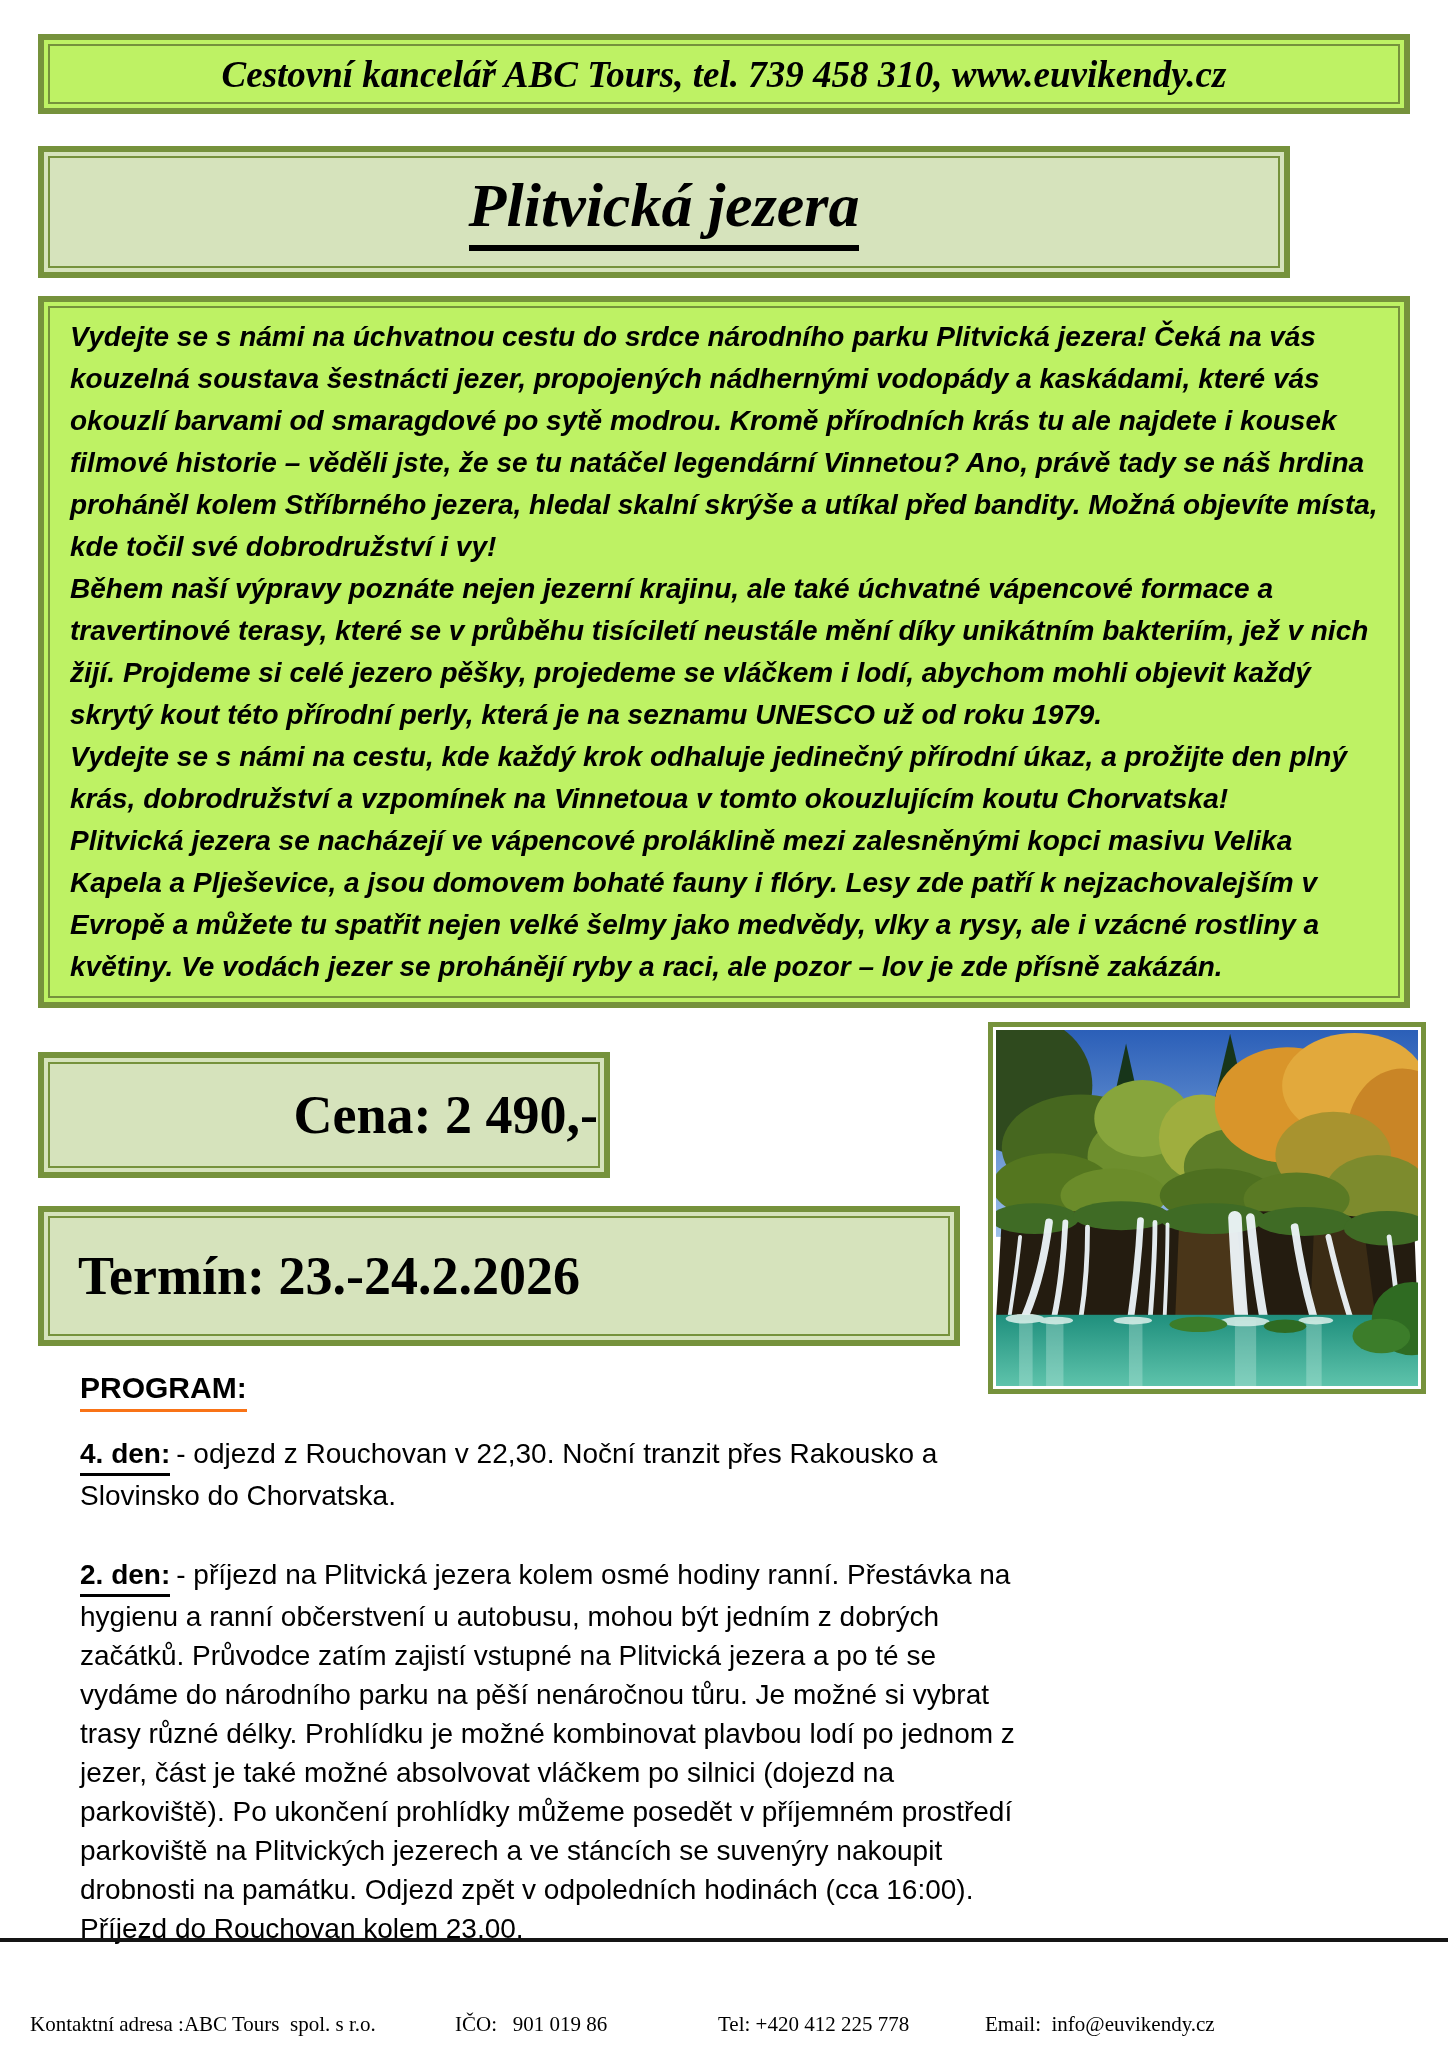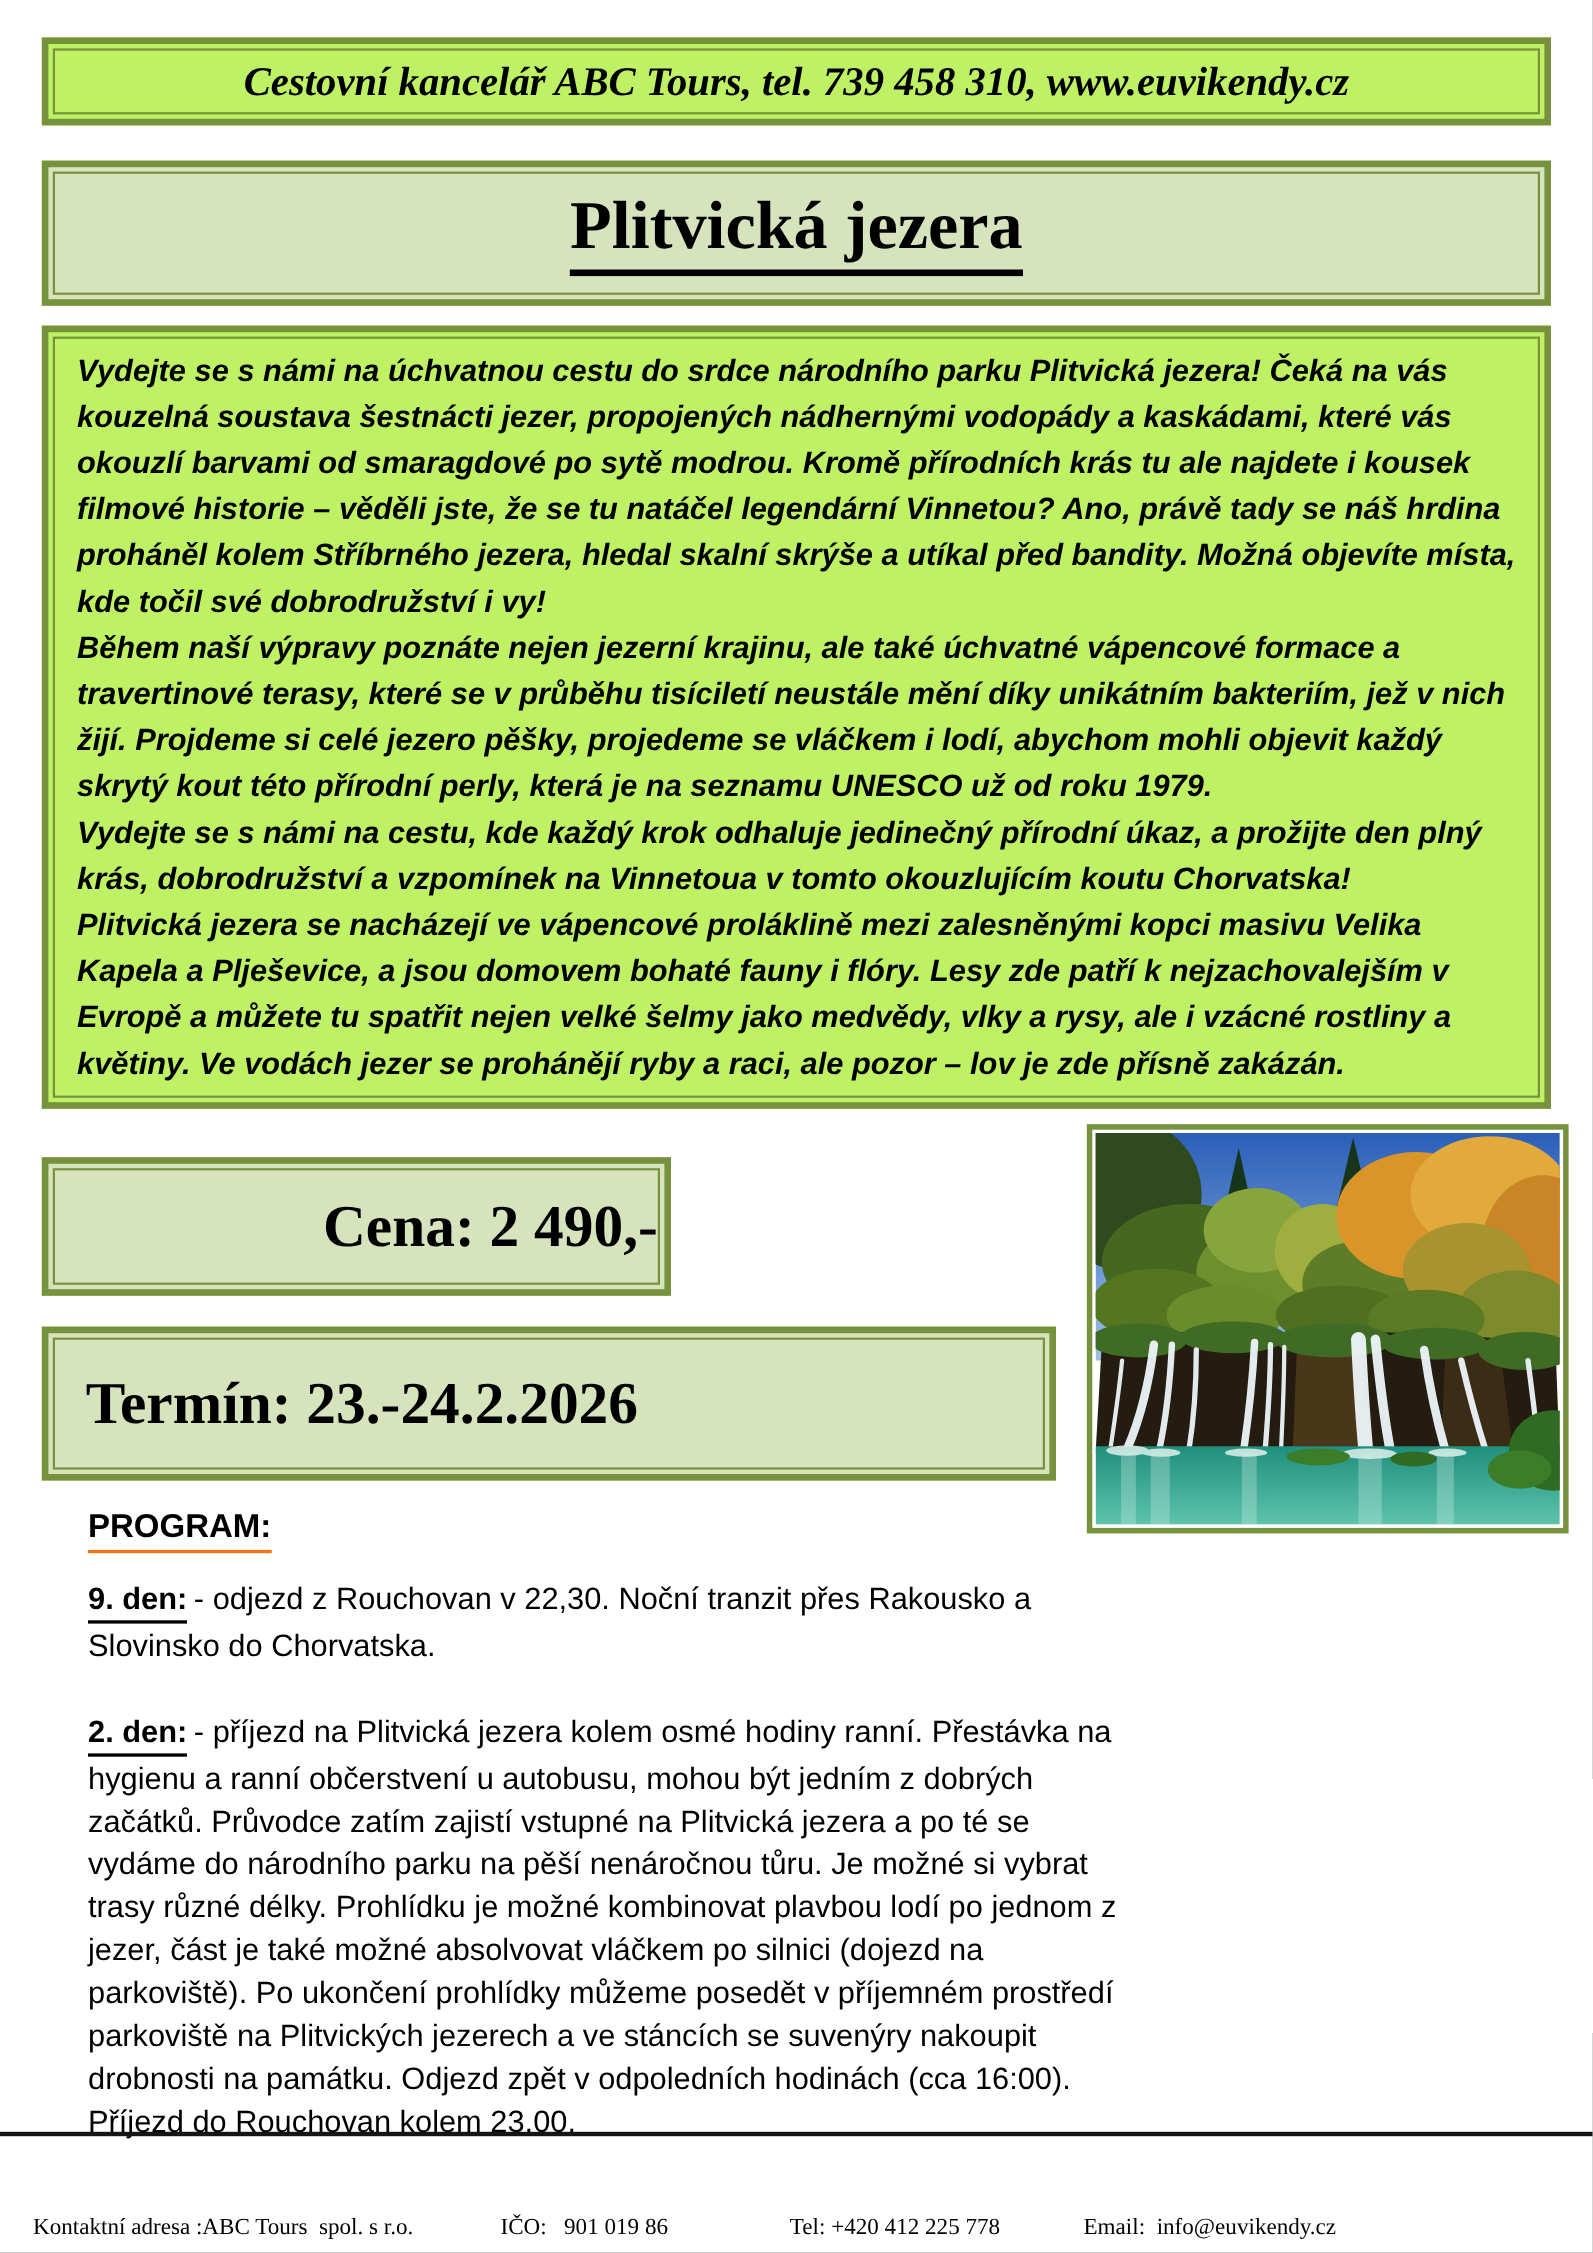--- a/index.html
+++ b/index.html
@@ -24,21 +24,21 @@
     display:flex;align-items:center;justify-content:center;
   }
   .box.whitebg{background:#bef264;}
   .box.greenbg{background:var(--fill);}
 
   .header-box{left:38px;top:34px;width:1372px;height:80px;}
   .header-text{
     font-style:italic;font-weight:bold;font-size:37px;white-space:nowrap;
   }
 
-  .title-box{left:38px;top:146px;width:1372px;height:132px;}
+  .title-box{left:38px;top:146px;width:1252px;height:132px;font-style:italic;}
   .title-text{
     font-weight:bold;font-size:62px;
     border-bottom:6px solid #000;padding-bottom:6px;line-height:1.05;
   }
 
   .intro-box{left:38px;top:296px;width:1372px;height:712px;}
   .intro-inner{flex-direction:column;padding:6px 20px;}
   .intro-inner p{
     margin:0;text-align:left;
     font-family:"Liberation Sans", sans-serif;
@@ -215,21 +215,21 @@
       <ellipse cx="432" cy="300" rx="42" ry="38" fill="#2f6b22"></ellipse>
       <ellipse cx="400" cy="318" rx="30" ry="18" fill="#3c7d2a"></ellipse>
       <ellipse cx="210" cy="306" rx="30" ry="8" fill="#3c7d2a"></ellipse>
       <ellipse cx="300" cy="308" rx="22" ry="7" fill="#2f6b22"></ellipse>
     </svg>
   </div>
 
   <div class="program">
     <p class="program-heading">PROGRAM:</p>
     <p class="day1">
-      <span class="day-label">9. den:</span><span>- odjezd z Rouchovan v 22,30. Noční tranzit přes Rakousko a Slovinsko do Chorvatska.</span>
+      <span class="day-label">4. den:</span><span>- odjezd z Rouchovan v 22,30. Noční tranzit přes Rakousko a Slovinsko do Chorvatska.</span>
     </p>
     <p class="day2">
       <span class="day-label">2. den:</span><span>- příjezd na Plitvická jezera kolem osmé hodiny ranní. Přestávka na hygienu a ranní občerstvení u autobusu, mohou být jedním z dobrých začátků. Průvodce zatím zajistí vstupné na Plitvická jezera a po té se vydáme do národního parku na pěší nenáročnou tůru. Je možné si vybrat trasy různé délky. Prohlídku je možné kombinovat plavbou lodí po jednom z jezer, část je také možné absolvovat vláčkem po silnici (dojezd na parkoviště). Po ukončení prohlídky můžeme posedět v příjemném prostředí parkoviště na Plitvických jezerech a ve stáncích se suvenýry nakoupit drobnosti na památku. Odjezd zpět v odpoledních hodinách (cca 16:00). Příjezd do Rouchovan kolem 23,00.</span>
     </p>
   </div>
 
   <div class="footer">
     <div class="footer-col fc1">
       <div>Kontaktní adresa :ABC Tours  spol. s r.o.</div>
       

